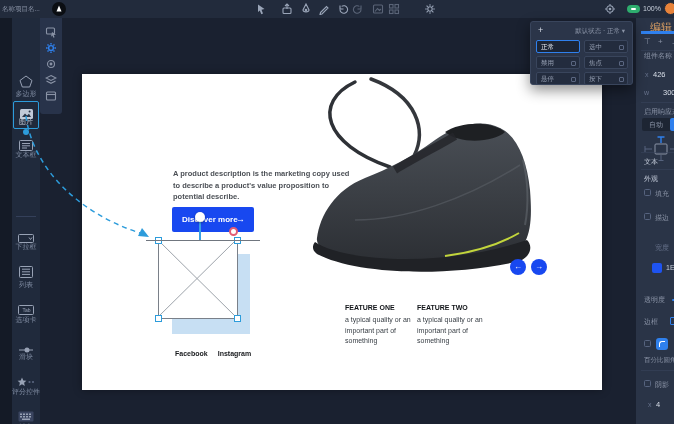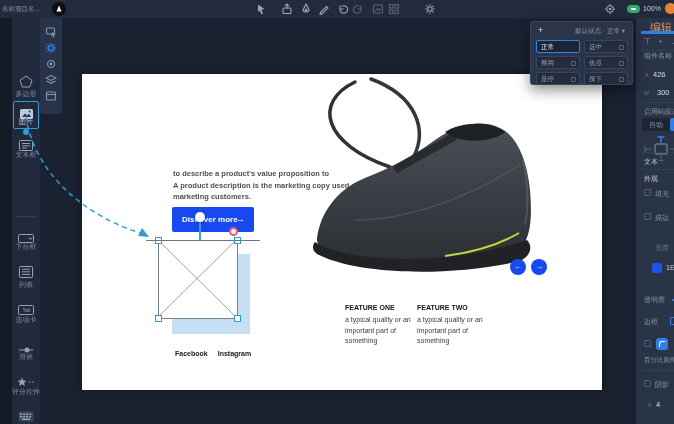--- a/index.html
+++ b/index.html
@@ -144,23 +144,23 @@
     </span>
   <div class="abs" style="left:627px;top:5px;width:13px;height:8px;border-radius:4px;background:#2EAD6E;">
     <div style="position:absolute;left:4px;top:3px;width:5px;height:1.5px;background:#fff;border-radius:1px;"></div>
   </div>
   <div class="abs" style="left:643px;top:5px;font-size:7px;color:#C8D0DC;">100%</div>
   <div class="abs" style="left:664px;top:2px;width:13px;height:13px;border-radius:50%;background:#E8833A;border:1px solid #222B3C;"></div>
 </div>
 
 <div id="artboard">
   <div id="product-desc">
+    <div>A product description is the marketing copy used</div>
     <div>to describe a product's value proposition to</div>
-    <div>A product description is the marketing copy used</div>
-    <div>marketing customers.</div>
+    <div>potential describe.</div>
   </div>
   <div id="cta-btn">
     <span class="cta-label">Discover more</span>
     <span class="cta-arrow">→</span>
   </div>
 
   <svg id="shoe" viewBox="0 0 250 220">
     <defs>
       <linearGradient id="shoeg" x1="0" y1="0" x2="0" y2="1">
         <stop offset="0" stop-color="#4A4F56"></stop>
@@ -354,21 +354,21 @@
   <span class="rp-ic" style="left:8px;top:19px">⊤</span>
   <span class="rp-ic" style="left:22px;top:19px">+</span>
   <span class="rp-ic" style="left:36px;top:19px">⊥</span>
   <div class="rp-div" style="top:32px"></div>
 
   <div class="rp-label" style="left:8px;top:33px">组件名称</div>
 
   <span class="rp-key" style="left:9px;top:53px">x</span>
   <span class="rp-value" style="left:17px;top:52px">426</span>
   <span class="rp-key" style="left:8px;top:71px">w</span>
-  <span class="rp-value" style="left:21px;top:70px">300</span>
+  <span class="rp-value" style="left:27px;top:70px">300</span>
   <div class="rp-div" style="top:84px"></div>
 
   <div class="rp-label" style="left:8px;top:89px">启用响应式</div>
   <div class="abs" style="left:6px;top:100px;width:56px;height:13px;background:#1D2533;border-radius:2px;">
     <span class="abs" style="left:0;top:0;width:28px;height:13px;font-size:7px;color:#8A93A6;text-align:center;line-height:13px;">自动</span>
     <span class="abs" style="left:28px;top:0;width:28px;height:13px;font-size:7px;color:#fff;background:#2F80ED;border-radius:2px;text-align:center;line-height:13px;">手动</span>
   </div>
   <svg class="abs" style="left:8px;top:118px" width="34" height="26" viewBox="0 0 34 26">
     <path d="M1 13 H8 M1 10 V16" stroke="#56637E"></path>
     <path d="M26 13 H33 M33 10 V16" stroke="#56637E"></path>

